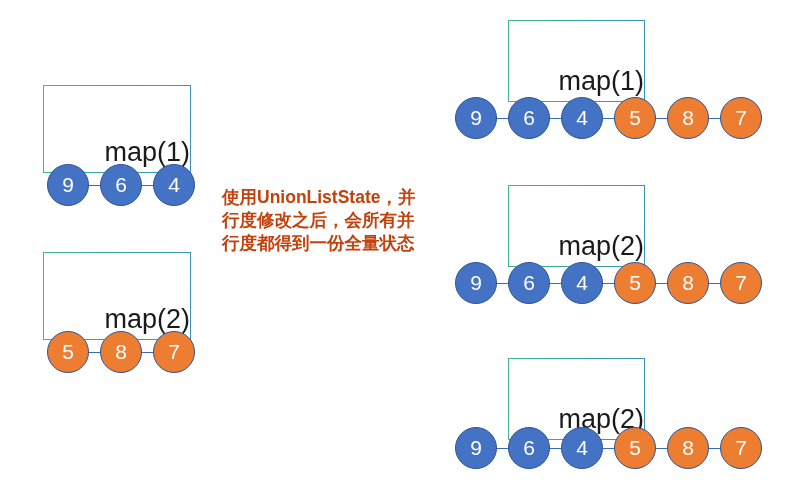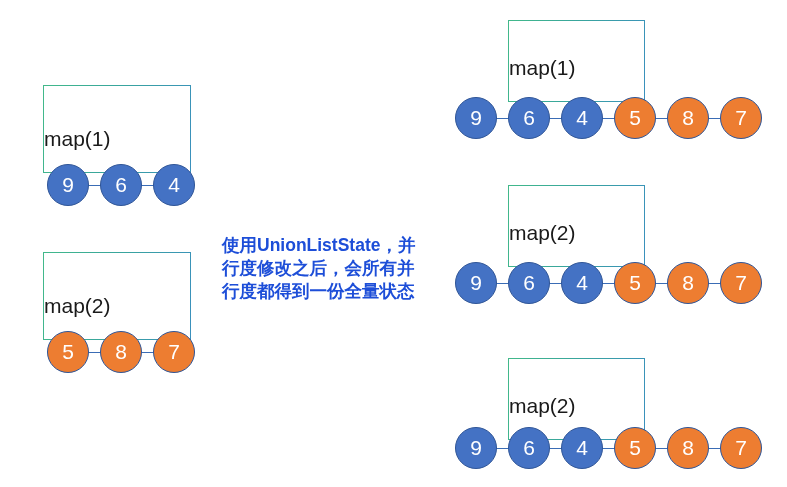--- a/index.html
+++ b/index.html
@@ -25,23 +25,23 @@
     position: absolute;
     box-sizing: border-box;
     background: #ffffff;
     border: 1px solid transparent;
     border-image: linear-gradient(100deg, #42b98a 0%, #39a69c 45%, #3a90bd 100%) 1;
   }
   .map-label {
     position: absolute;
     left: 0;
     right: 0;
-    bottom: 21px;
-    text-align: left;
-    font-size: 21px;
+    bottom: 4px;
+    text-align: right;
+    font-size: 27px;
     color: #1a1a1a;
     font-family: "Liberation Sans", "DejaVu Sans", sans-serif;
     letter-spacing: 0px;
     white-space: nowrap;
   }
   
   .chain {
     position: absolute;
     height: 44px;
   }
@@ -67,25 +67,24 @@
   }
   .node.blue { background: #4472c4; }
   .node.orange { background: #ed7d31; }
 
   
   .annotation {
     position: absolute;
     font-size: 17.5px;
     font-weight: bold;
     line-height: 23px;
-    color: #1d4ed8;
+    color: #c2410c;
     font-family: "Liberation Sans", "DejaVu Sans", sans-serif;
     width: 205px;
     word-break: break-all;
-    margin-top: 48px;
   }
 </style>
 </head>
 <body>
 
 <div class="canvas">
 
   <div>
 
     <div class="map-box" style="left:43px; top:85px; width:148px; height:88px;">

